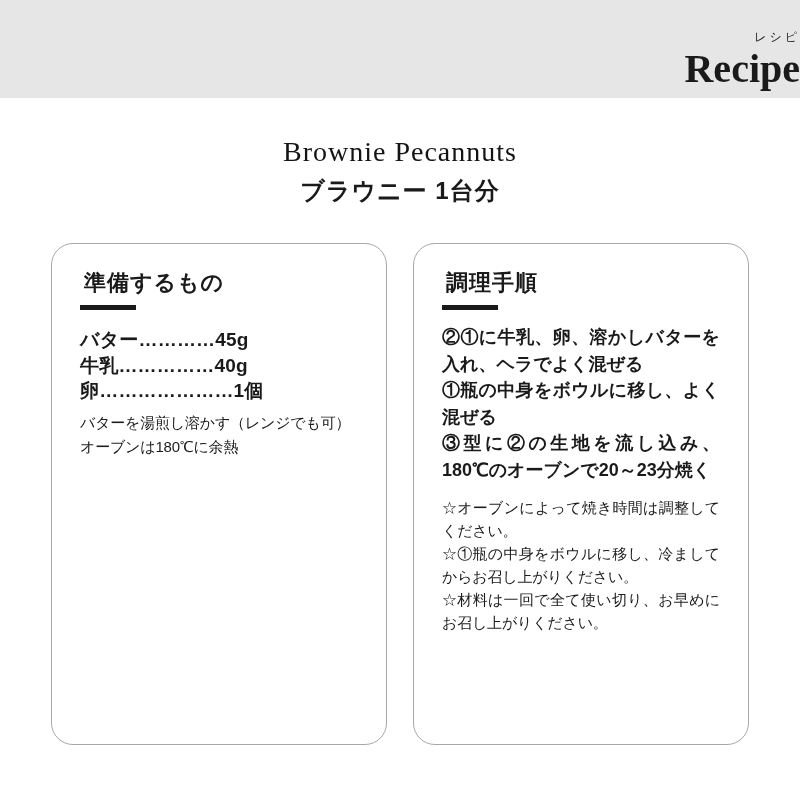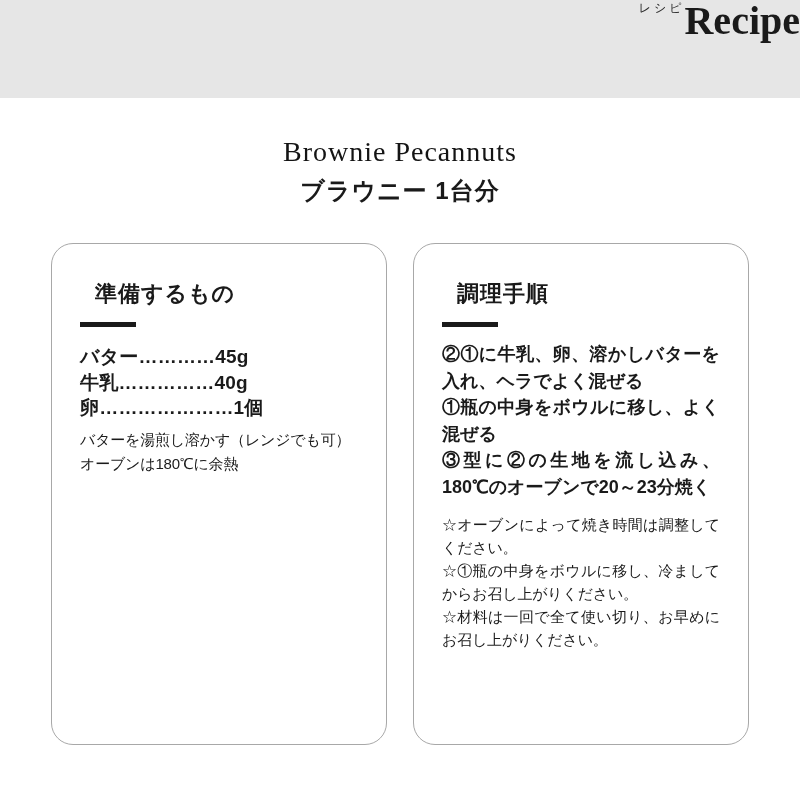--- a/index.html
+++ b/index.html
@@ -10,22 +10,22 @@
     font-family: "Liberation Sans", sans-serif;
     -webkit-font-smoothing: antialiased;
   }
   .page { width: 800px; height: 800px; overflow: hidden; }
 
   
   .band {
     height: 98px;
     background: #e6e6e6;
     display: flex;
-    flex-direction: row;
-    align-items: flex-start;
+    flex-direction: column;
+    align-items: flex-end;
     justify-content: flex-end;
     box-sizing: border-box;
     padding-bottom: 8px;
   }
   .band-ja {
     font-size: 12px;
     letter-spacing: 3px;
     color: #2b2b2b;
     margin-bottom: 2px;
   }
@@ -65,21 +65,21 @@
   .card {
     width: 336px;
     height: 502px;
     box-sizing: border-box;
     border: 1px solid #a8a8a8;
     border-radius: 22px;
     background: #ffffff;
     padding: 22px 28px;
   }
   .card-heading {
-    margin: 15px;
+    margin: 4px;
     font-size: 22px;
     font-weight: bold;
     letter-spacing: 1px;
     line-height: 26px;
   }
   .heading-rule {
     width: 56px;
     height: 5px;
     background: #1a1a1a;
     margin-top: 9px;

